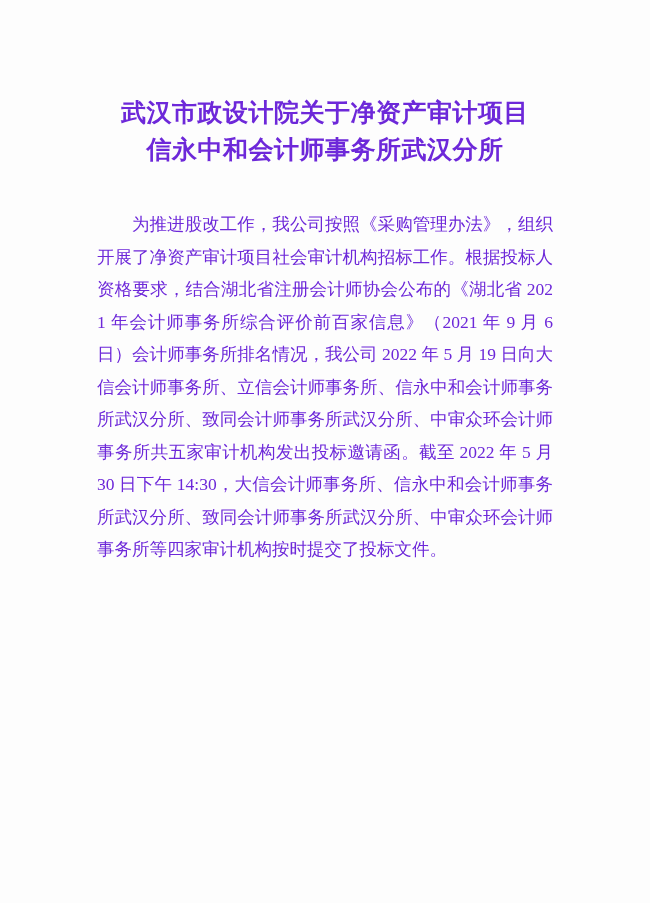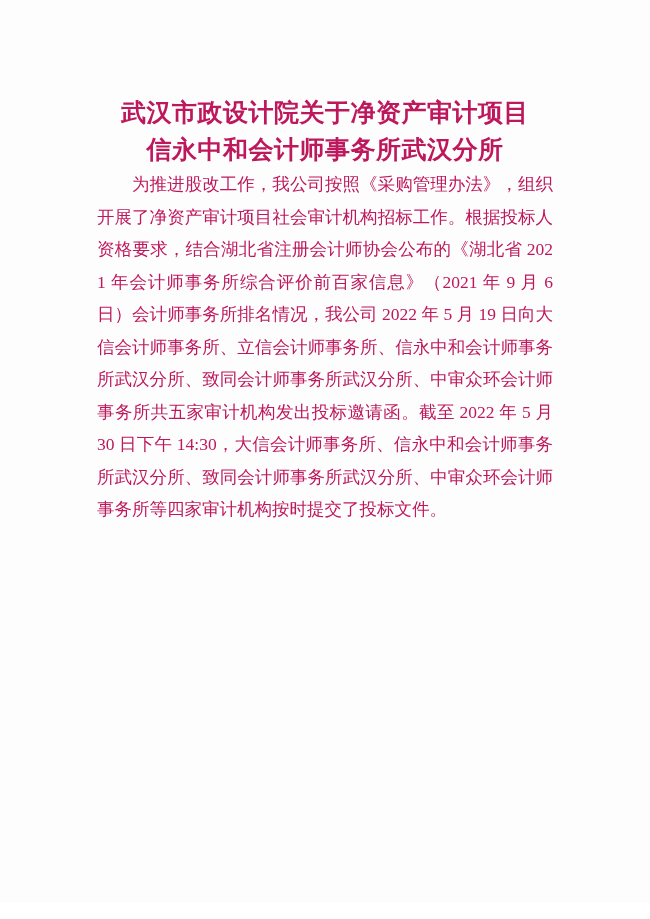--- a/index.html
+++ b/index.html
@@ -9,30 +9,31 @@
   }
   .page {
     position: relative;
     width: 650px;
     height: 903px;
     background: #fdfdfd;
     overflow: hidden;
     box-sizing: border-box;
     padding-top: 94px;
     font-family: "Liberation Serif", "DejaVu Serif", serif;
-    color: #be185d;
+    color: #6d28d9;
   }
   .doc-title {
     text-align: center;
     font-size: 25px;
     line-height: 37px;
     font-weight: 700;
     letter-spacing: 0.5px;
   }
   .doc-body {
+    margin-top: 40px;
     padding: 0 97px;
     font-size: 17.5px;
     line-height: 32.5px;
     text-align: justify;
     text-justify: inter-character;
   }
   .doc-body p {
     margin: 0;
     text-indent: 2em;
     word-break: break-all;

